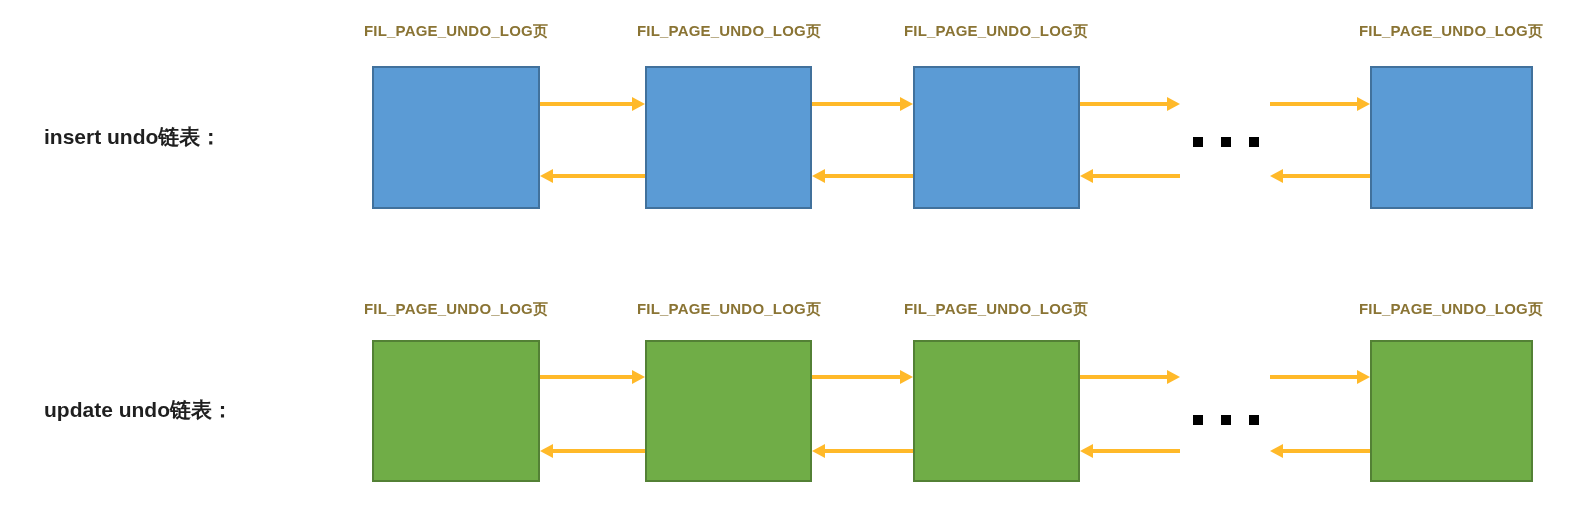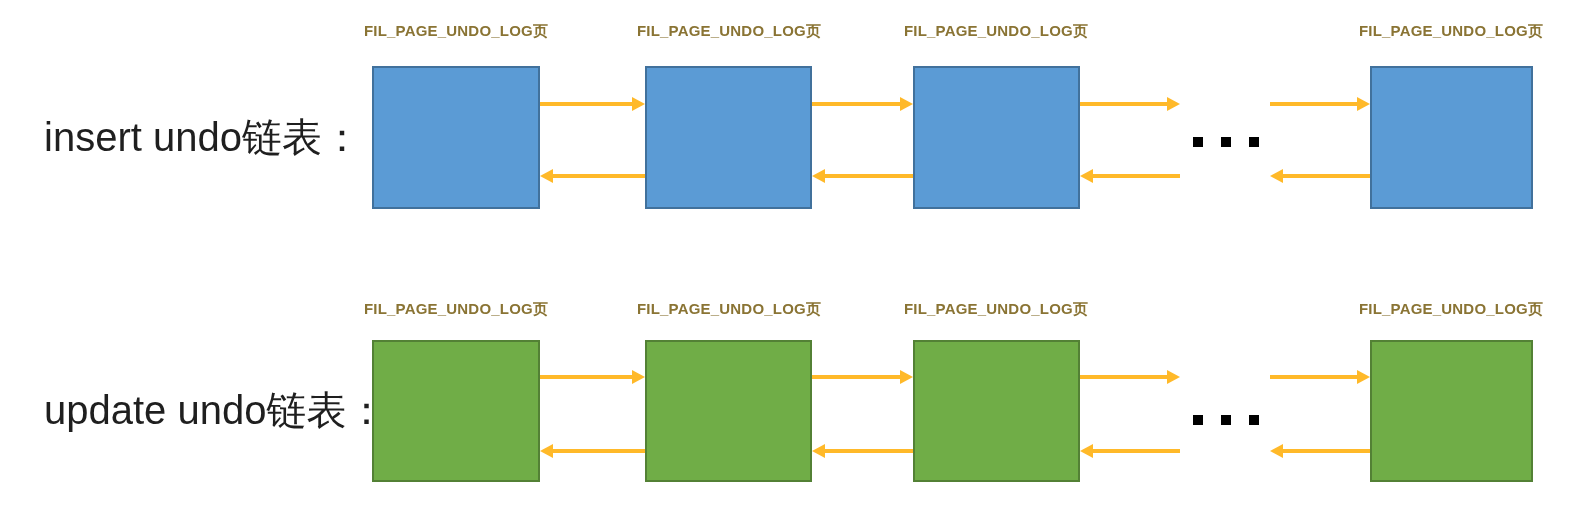--- a/index.html
+++ b/index.html
@@ -2,22 +2,22 @@
 <html style="--background: #FFFFFF; --arrow: #FFB929; --box-label-text: #8A7434; --row-label-text: #1F1F1F; --ellipsis-dot: #000000; --insert-box-fill: #5B9BD5; --insert-box-border: #41719C; --update-box-fill: #70AD47; --update-box-border: #538135;"><head>
 <meta charset="utf-8">
 <style>
   html,body{margin:0;padding:0;background:#fff;}
   .canvas{
     position:relative;width:1580px;height:510px;
     background:var(--background,#fff);overflow:hidden;
     font-family:"Liberation Sans",sans-serif;
   }
   .row-label{
-    position:absolute;left:44px;font-size:40px;line-height:44px;
-    color:var(--row-label-text,#1f1f1f);white-space:nowrap;
+    position:absolute;left:44px;font-size:21px;line-height:44px;
+    color:var(--row-label-text,#1f1f1f);white-space:nowrap;font-weight:bold;
   }
   .box{position:absolute;box-sizing:border-box;}
   .row-insert .box{background:var(--insert-box-fill,#5b9bd5);border:2px solid var(--insert-box-border,#41719c);}
   .row-update .box{background:var(--update-box-fill,#70ad47);border:2px solid var(--update-box-border,#538135);}
   .box-label{
     position:absolute;width:210px;text-align:center;
     font-weight:bold;font-size:15px;line-height:18px;letter-spacing:.2px;
     color:var(--box-label-text,#8a7434);white-space:nowrap;
   }
   

